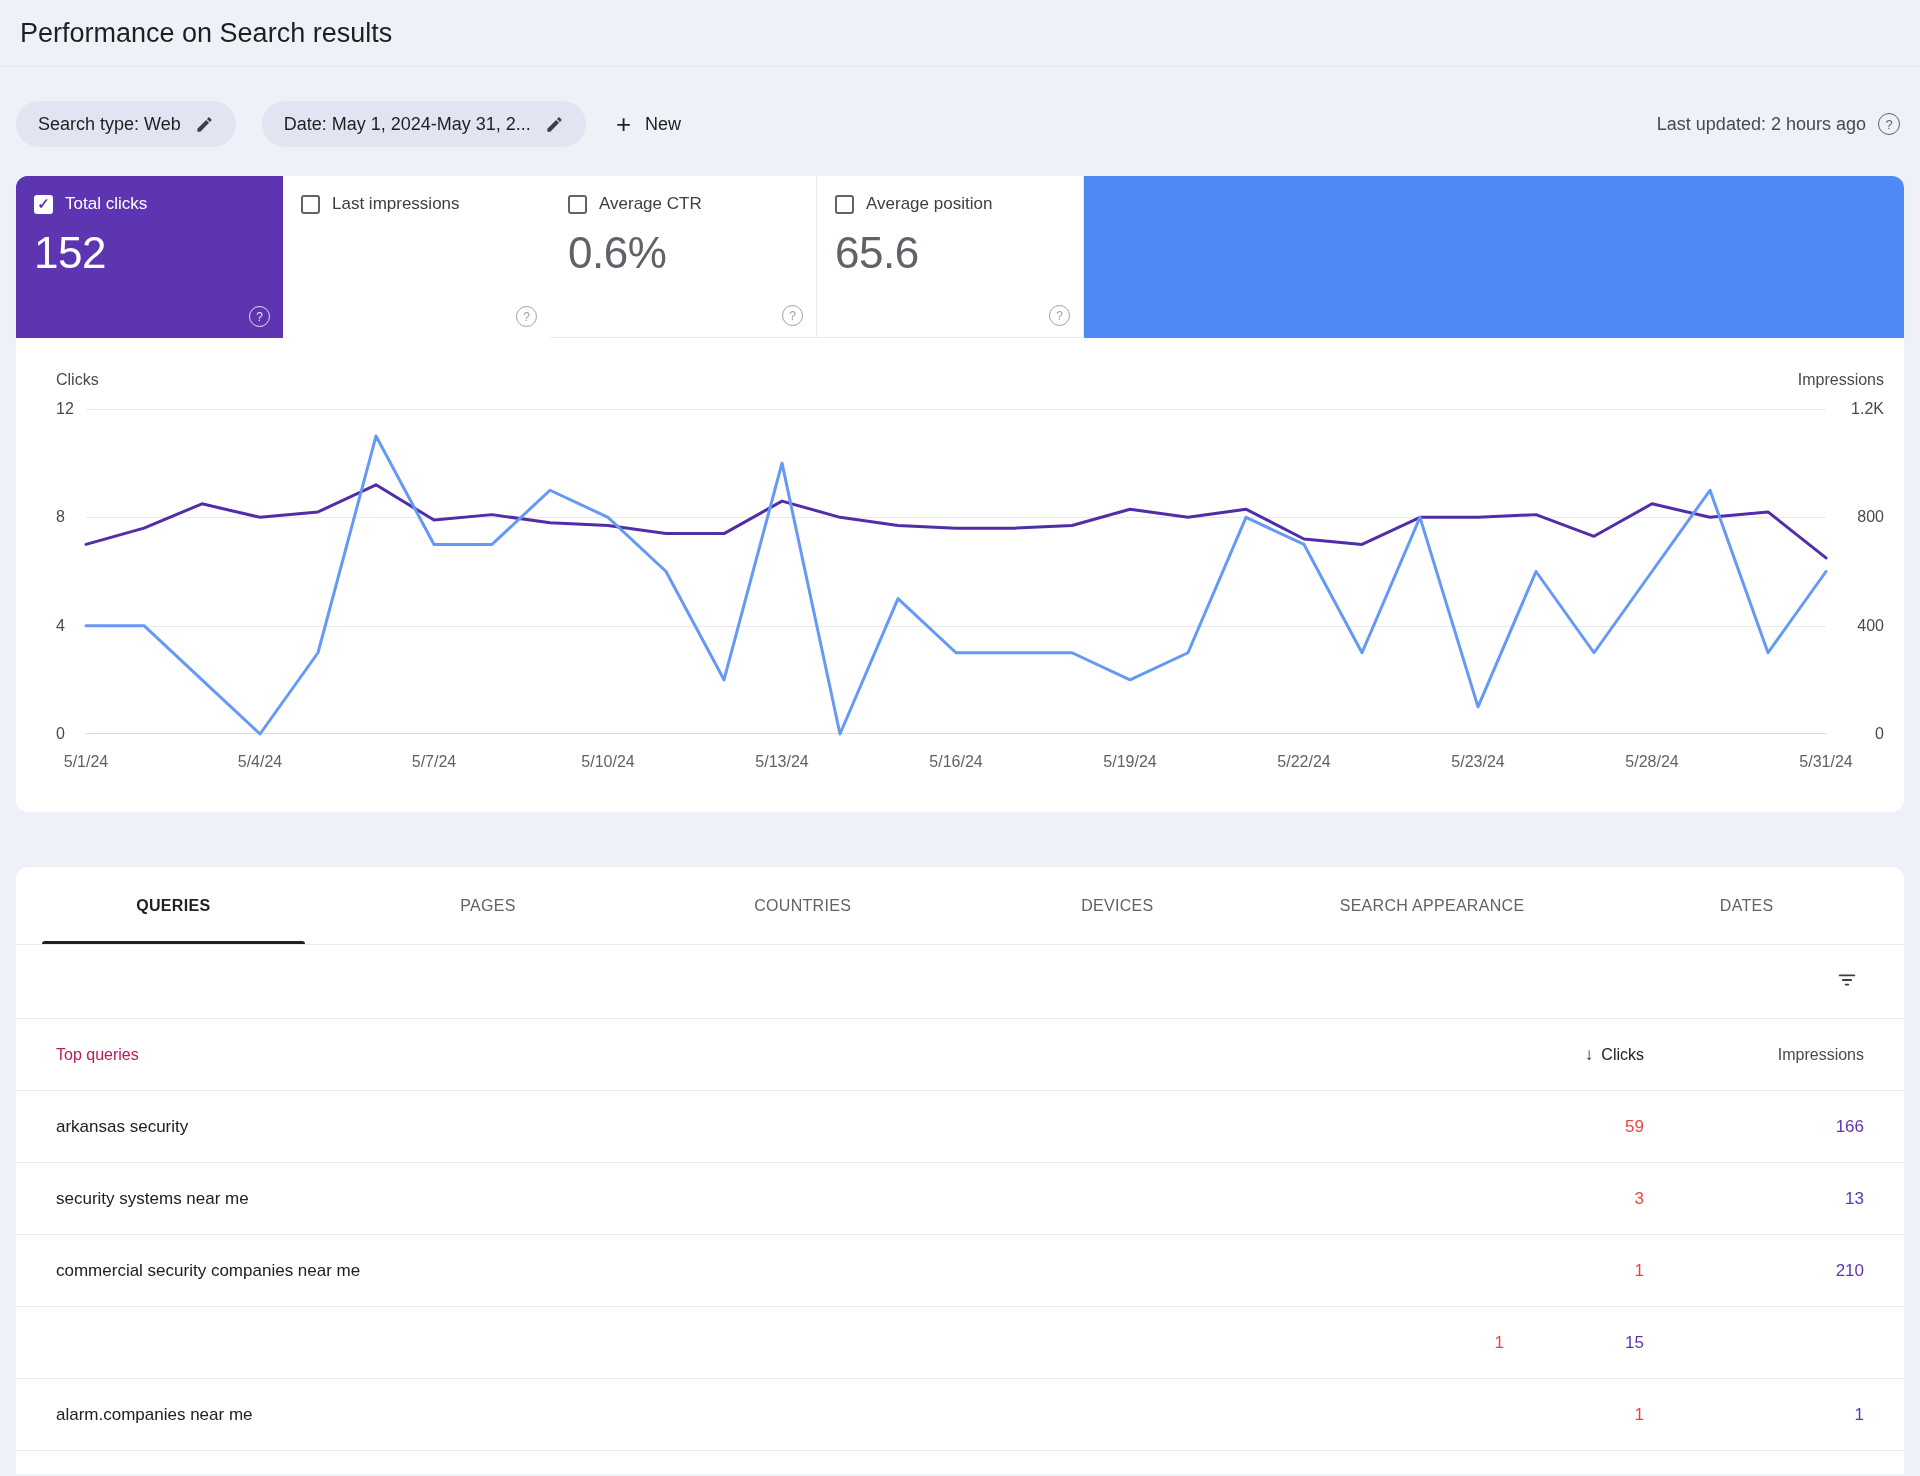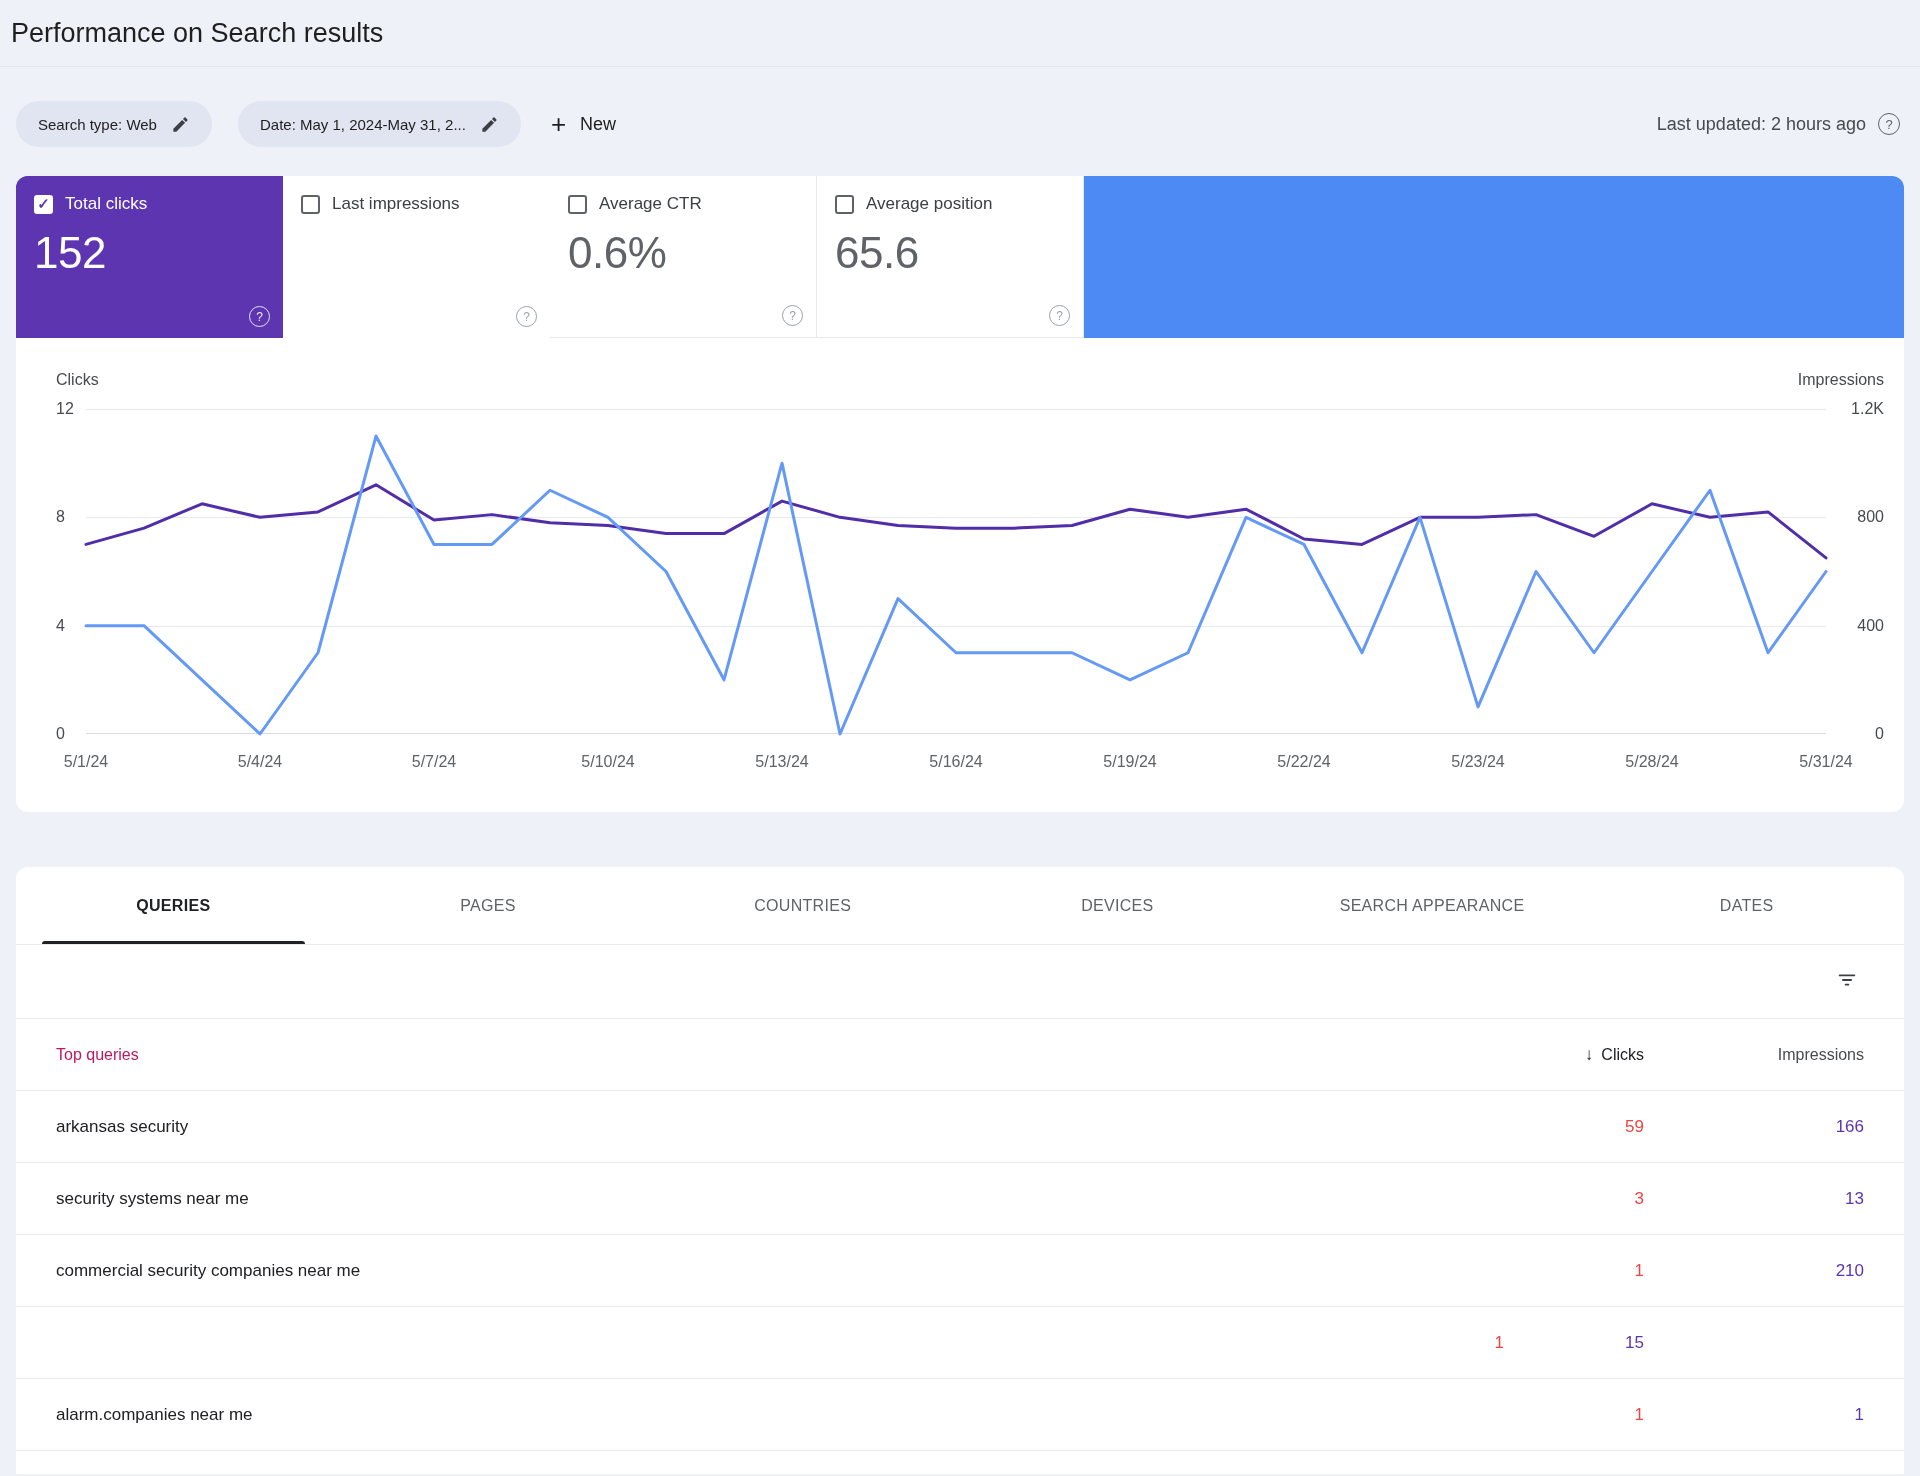--- a/index.html
+++ b/index.html
@@ -5,29 +5,29 @@
   * { box-sizing: border-box; margin: 0; padding: 0; }
   html,body { width:1920px; height:1476px; overflow:hidden; }
   body {
     background:#eef1f7;
     font-family:"Liberation Sans", sans-serif;
     color:#202124;
     -webkit-font-smoothing:antialiased;
   }
 
   
-  .topbar{ height:67px; display:flex; align-items:center; padding:0 11px;
+  .topbar{ height:67px; display:flex; align-items:center; padding:0 20px;
            border-bottom:1px solid #e4e7ef; }
   .topbar h1{ font-size:27px; font-weight:500; color:#1f1f1f; }
 
   
   .filter-row{ display:flex; align-items:center; padding:34px 20px 0 16px; }
   .chip{ display:inline-flex; align-items:center; gap:14px; height:46px;
          padding:0 22px; background:#e0e5f1; border:none; border-radius:23px;
-         font-family:inherit; font-size:15px; color:#1f1f1f; cursor:pointer; }
+         font-family:inherit; font-size:18px; color:#1f1f1f; cursor:pointer; }
   .chip + .chip{ margin-left:26px; }
   .new-btn{ display:inline-flex; align-items:center; gap:14px; margin-left:30px;
             background:none; border:none; font-family:inherit; font-size:18px;
             font-weight:500; color:#1f1f1f; cursor:pointer; }
   .new-btn .plus{ font-size:26px; font-weight:400; line-height:1; }
   .spacer{ flex:1; }
   .last-updated{ display:flex; align-items:center; gap:12px; font-size:18px; color:#474a4e; }
   .help-circle{ width:22px; height:22px; border:1.6px solid #5f6368; border-radius:50%;
                 display:inline-flex; align-items:center; justify-content:center;
                 font-size:13px; color:#5f6368; flex:0 0 auto; }

